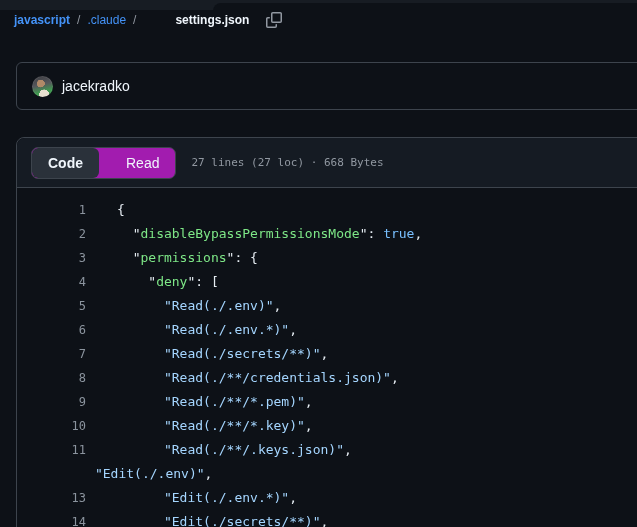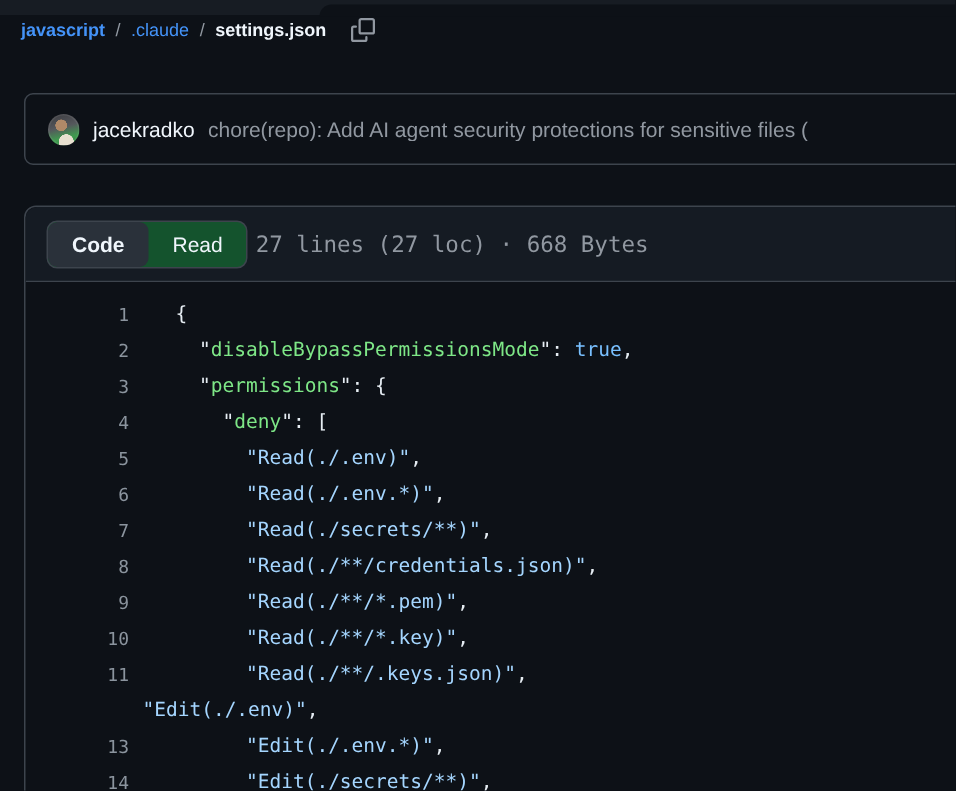--- a/index.html
+++ b/index.html
@@ -13,43 +13,43 @@
   }
   
   .top-strip { position: absolute; top: 0; left: 0; right: 0; height: 10px; background: #171c23; }
   .top-strip-panel { position: absolute; top: 3px; left: 213px; right: 0; height: 8px; background: #0d1117; border-radius: 12px 0 0 0; }
 
   
   .breadcrumb { position: absolute; top: 7px; left: 14px; right: 0; height: 26px; display: flex; align-items: center; font-size: 12px; white-space: nowrap; }
   .crumb-link { color: var(--accent); text-decoration: none; cursor: pointer; }
   .crumb-repo { font-weight: 700; }
   .crumb-sep { color: #9198a1; margin: 0 7px; }
-  .crumb-file { color: #f0f6fc; font-weight: 700; }
+  .crumb-file { color: #f0f6fc; font-weight: 700; margin-left: 32px; }
   .copy-btn { margin-left: 13px; width: 24px; height: 24px; display: flex; align-items: center; justify-content: center; border-radius: 6px; cursor: pointer; background: transparent; border: none; padding: 0; }
   .copy-btn svg { fill: #9198a1; }
 
   
   .commit-bar { position: absolute; left: 16px; top: 62px; right: -12px; height: 48px; border: 1px solid #3d444d; border-radius: 6px; background: #0d1117; display: flex; align-items: center; padding: 0 15px; box-sizing: border-box; overflow: hidden; }
   .avatar { width: 21px; height: 21px; border-radius: 50%; flex: 0 0 auto; cursor: pointer;
     background:
       radial-gradient(circle at 42% 36%, #b08968 0 21%, rgba(0,0,0,0) 22%),
       radial-gradient(circle at 58% 88%, #e8e0d0 0 22%, rgba(0,0,0,0) 23%),
       linear-gradient(165deg, #3a3a3e 0%, #55575c 42%, #3f9b4f 72%, #2e7d3e 100%);
     box-shadow: inset 0 0 0 1px rgba(255,255,255,0.08);
   }
   .commit-author { margin-left: 9px; font-size: 14px; font-weight: 400; color: #f0f6fc; cursor: pointer; white-space: nowrap; }
   .commit-msg { margin-left: 9px; font-size: 14px; color: #9198a1; white-space: nowrap; overflow: hidden; cursor: pointer; }
 
   
   .code-panel { position: absolute; left: 16px; top: 137px; right: -12px; bottom: -12px; border: 1px solid #3d444d; border-radius: 8px 0 0 0; background: #0d1117; box-sizing: border-box; overflow: hidden; }
   .panel-header { height: 49px; background: #151b23; border-bottom: 1px solid #3d444d; display: flex; align-items: center; padding: 0 14px; border-radius: 8px 0 0 0; }
-  .seg-control { display: flex; align-items: stretch; background: #14532d; border: 1px solid #3d444d; border-radius: 7px; height: 32px; box-sizing: border-box; overflow: hidden; }
+  .seg-control { display: flex; align-items: stretch; background: #a21caf; border: 1px solid #3d444d; border-radius: 7px; height: 32px; box-sizing: border-box; overflow: hidden; gap: 11px; }
   .seg { display: flex; align-items: center; padding: 0 16px; font-size: 14px; color: #f0f6fc; cursor: pointer; background: transparent; border: none; font-family: "Liberation Sans", sans-serif; }
   .seg.active { background: #2a313a; border-radius: 6px; font-weight: 700; }
-  .file-stats { margin-left: 5px; font-family: "DejaVu Sans Mono", monospace; font-size: 15px; color: #9198a1; white-space: nowrap; }
+  .file-stats { margin-left: 15px; font-family: "DejaVu Sans Mono", monospace; font-size: 11px; color: #9198a1; white-space: nowrap; }
 
   
   .code-area { padding-top: 10px; font-family: "DejaVu Sans Mono", monospace; font-size: 13px; }
   .code-line { display: flex; height: 24px; line-height: 24px; white-space: pre; }
   .line-num { width: 69px; flex: 0 0 auto; text-align: right; color: var(--line-number); font-size: 12px; cursor: pointer; user-select: none; }
   .line-content { margin-left: 31px; }
   .tok-p { color: var(--tok-punc); }
   .tok-k { color: var(--tok-key); text-align: right; }
   .tok-s { color: var(--tok-str); }
   .tok-b { color: var(--tok-bool); }
@@ -73,21 +73,20 @@
         <path d="M0 6.75C0 5.784.784 5 1.75 5h1.5a.75.75 0 0 1 0 1.5h-1.5a.25.25 0 0 0-.25.25v7.5c0 .138.112.25.25.25h7.5a.25.25 0 0 0 .25-.25v-1.5a.75.75 0 0 1 1.5 0v1.5A1.75 1.75 0 0 1 9.25 16h-7.5A1.75 1.75 0 0 1 0 14.25Z"></path>
         <path d="M5 1.75C5 .784 5.784 0 6.75 0h7.5C15.216 0 16 .784 16 1.75v7.5A1.75 1.75 0 0 1 14.25 11h-7.5A1.75 1.75 0 0 1 5 9.25Zm1.75-.25a.25.25 0 0 0-.25.25v7.5c0 .138.112.25.25.25h7.5a.25.25 0 0 0 .25-.25v-7.5a.25.25 0 0 0-.25-.25Z"></path>
       </svg>
     </span>
   </button>
 </nav>
 
 <div class="commit-bar">
   <div class="avatar"></div>
   <a class="commit-author">jacekradko</a>
-  <a class="commit-msg">chore(repo): Add AI agent security protections for sensitive files (</a>
 </div>
 
 <div class="code-panel">
   <div class="panel-header">
     <div class="seg-control">
       <button class="seg active">Code</button>
       <button class="seg">Read</button>
     </div>
     <span class="file-stats">27 lines (27 loc) · 668 Bytes</span>
   </div>

